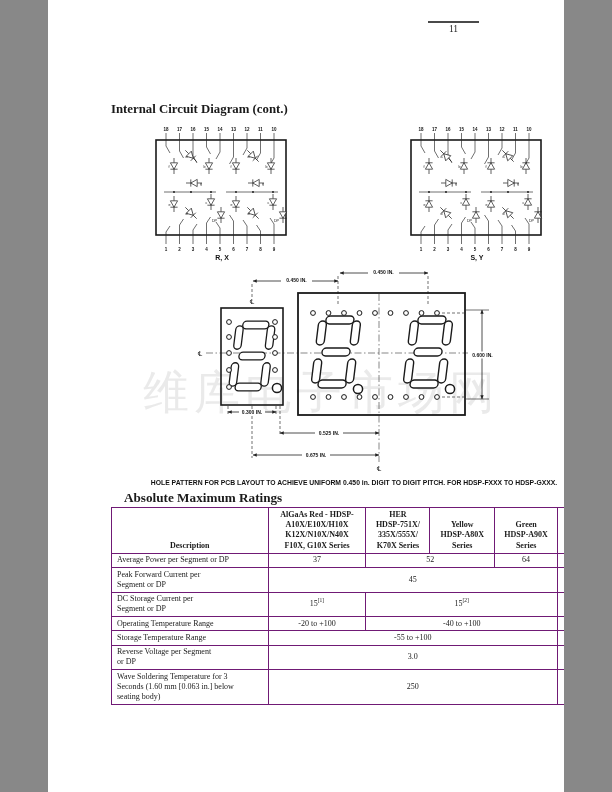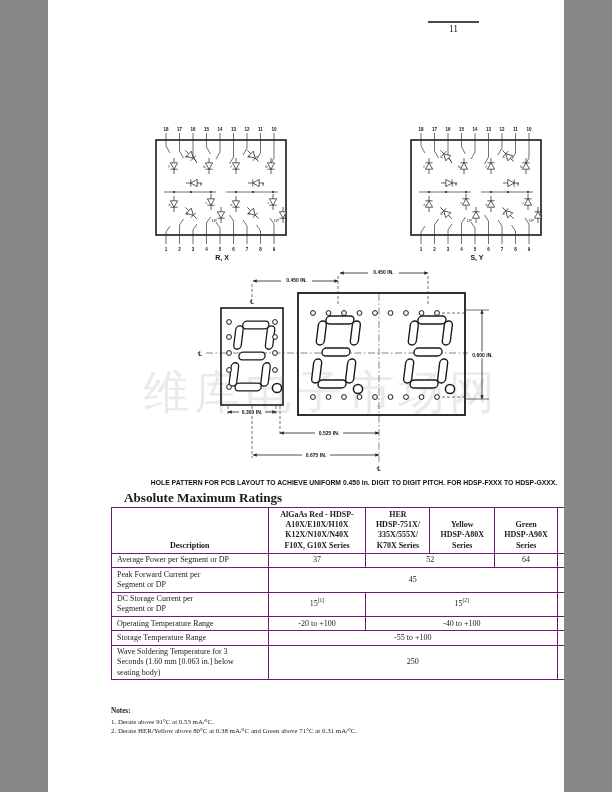--- a/index.html
+++ b/index.html
@@ -50,20 +50,21 @@
   .notes p{margin:0;}
 </style>
 </head>
 <body>
 
 <div class="page">
 
   <div class="topline"></div>
   <div class="pagenum">11</div>
 
+  <h1 class="h1">Internal Circuit Diagram (cont.)</h1>
 
   <svg id="diagram" viewBox="0 0 612 792">
     <defs>
       <marker id="arr" viewBox="0 0 10 10" refX="8.5" refY="5" markerWidth="5.5" markerHeight="5.5" orient="auto-start-reverse">
         <path d="M0,1.2 L9,5 L0,8.8 z" fill="#222"></path>
       </marker>
       <g id="seg8">
         <rect class="seg" x="-14" y="-36" width="28" height="8" rx="4"></rect>
         <rect class="seg" x="-21" y="-31" width="8" height="24" rx="4"></rect>
         <rect class="seg" x="13" y="-31" width="8" height="24" rx="4"></rect>
@@ -549,28 +550,29 @@
         <td class="val">-20 to +100</td>
         <td class="val" colspan="3">-40 to +100</td>
         <td class="units">°C</td>
       </tr>
       <tr>
         <td class="desc">Storage Temperature Range</td>
         <td class="val" colspan="4">-55 to +100</td>
         <td class="units">°C</td>
       </tr>
       <tr>
+        <td class="desc">Reverse Voltage per Segment
+or DP</td>
+        <td class="val" colspan="4">3.0</td>
+        <td class="units">V</td>
+      </tr>
+      <tr>
         <td class="desc">Wave Soldering Temperature for 3
 Seconds (1.60 mm [0.063 in.] below
 seating body)</td>
         <td class="val" colspan="4">250</td>
         <td class="units">°C</td>
       </tr>
     </tbody>
   </table>
 
-  <div class="notes">
-    <p class="nt">Notes:</p>
-    <p>1. Derate above 91°C at 0.53 mA/°C.</p>
-    <p>2. Derate HER/Yellow above 80°C at 0.38 mA/°C and Green above 71°C at 0.31 mA/°C.</p>
-  </div>
 
 </div>
 
 </body></html>

